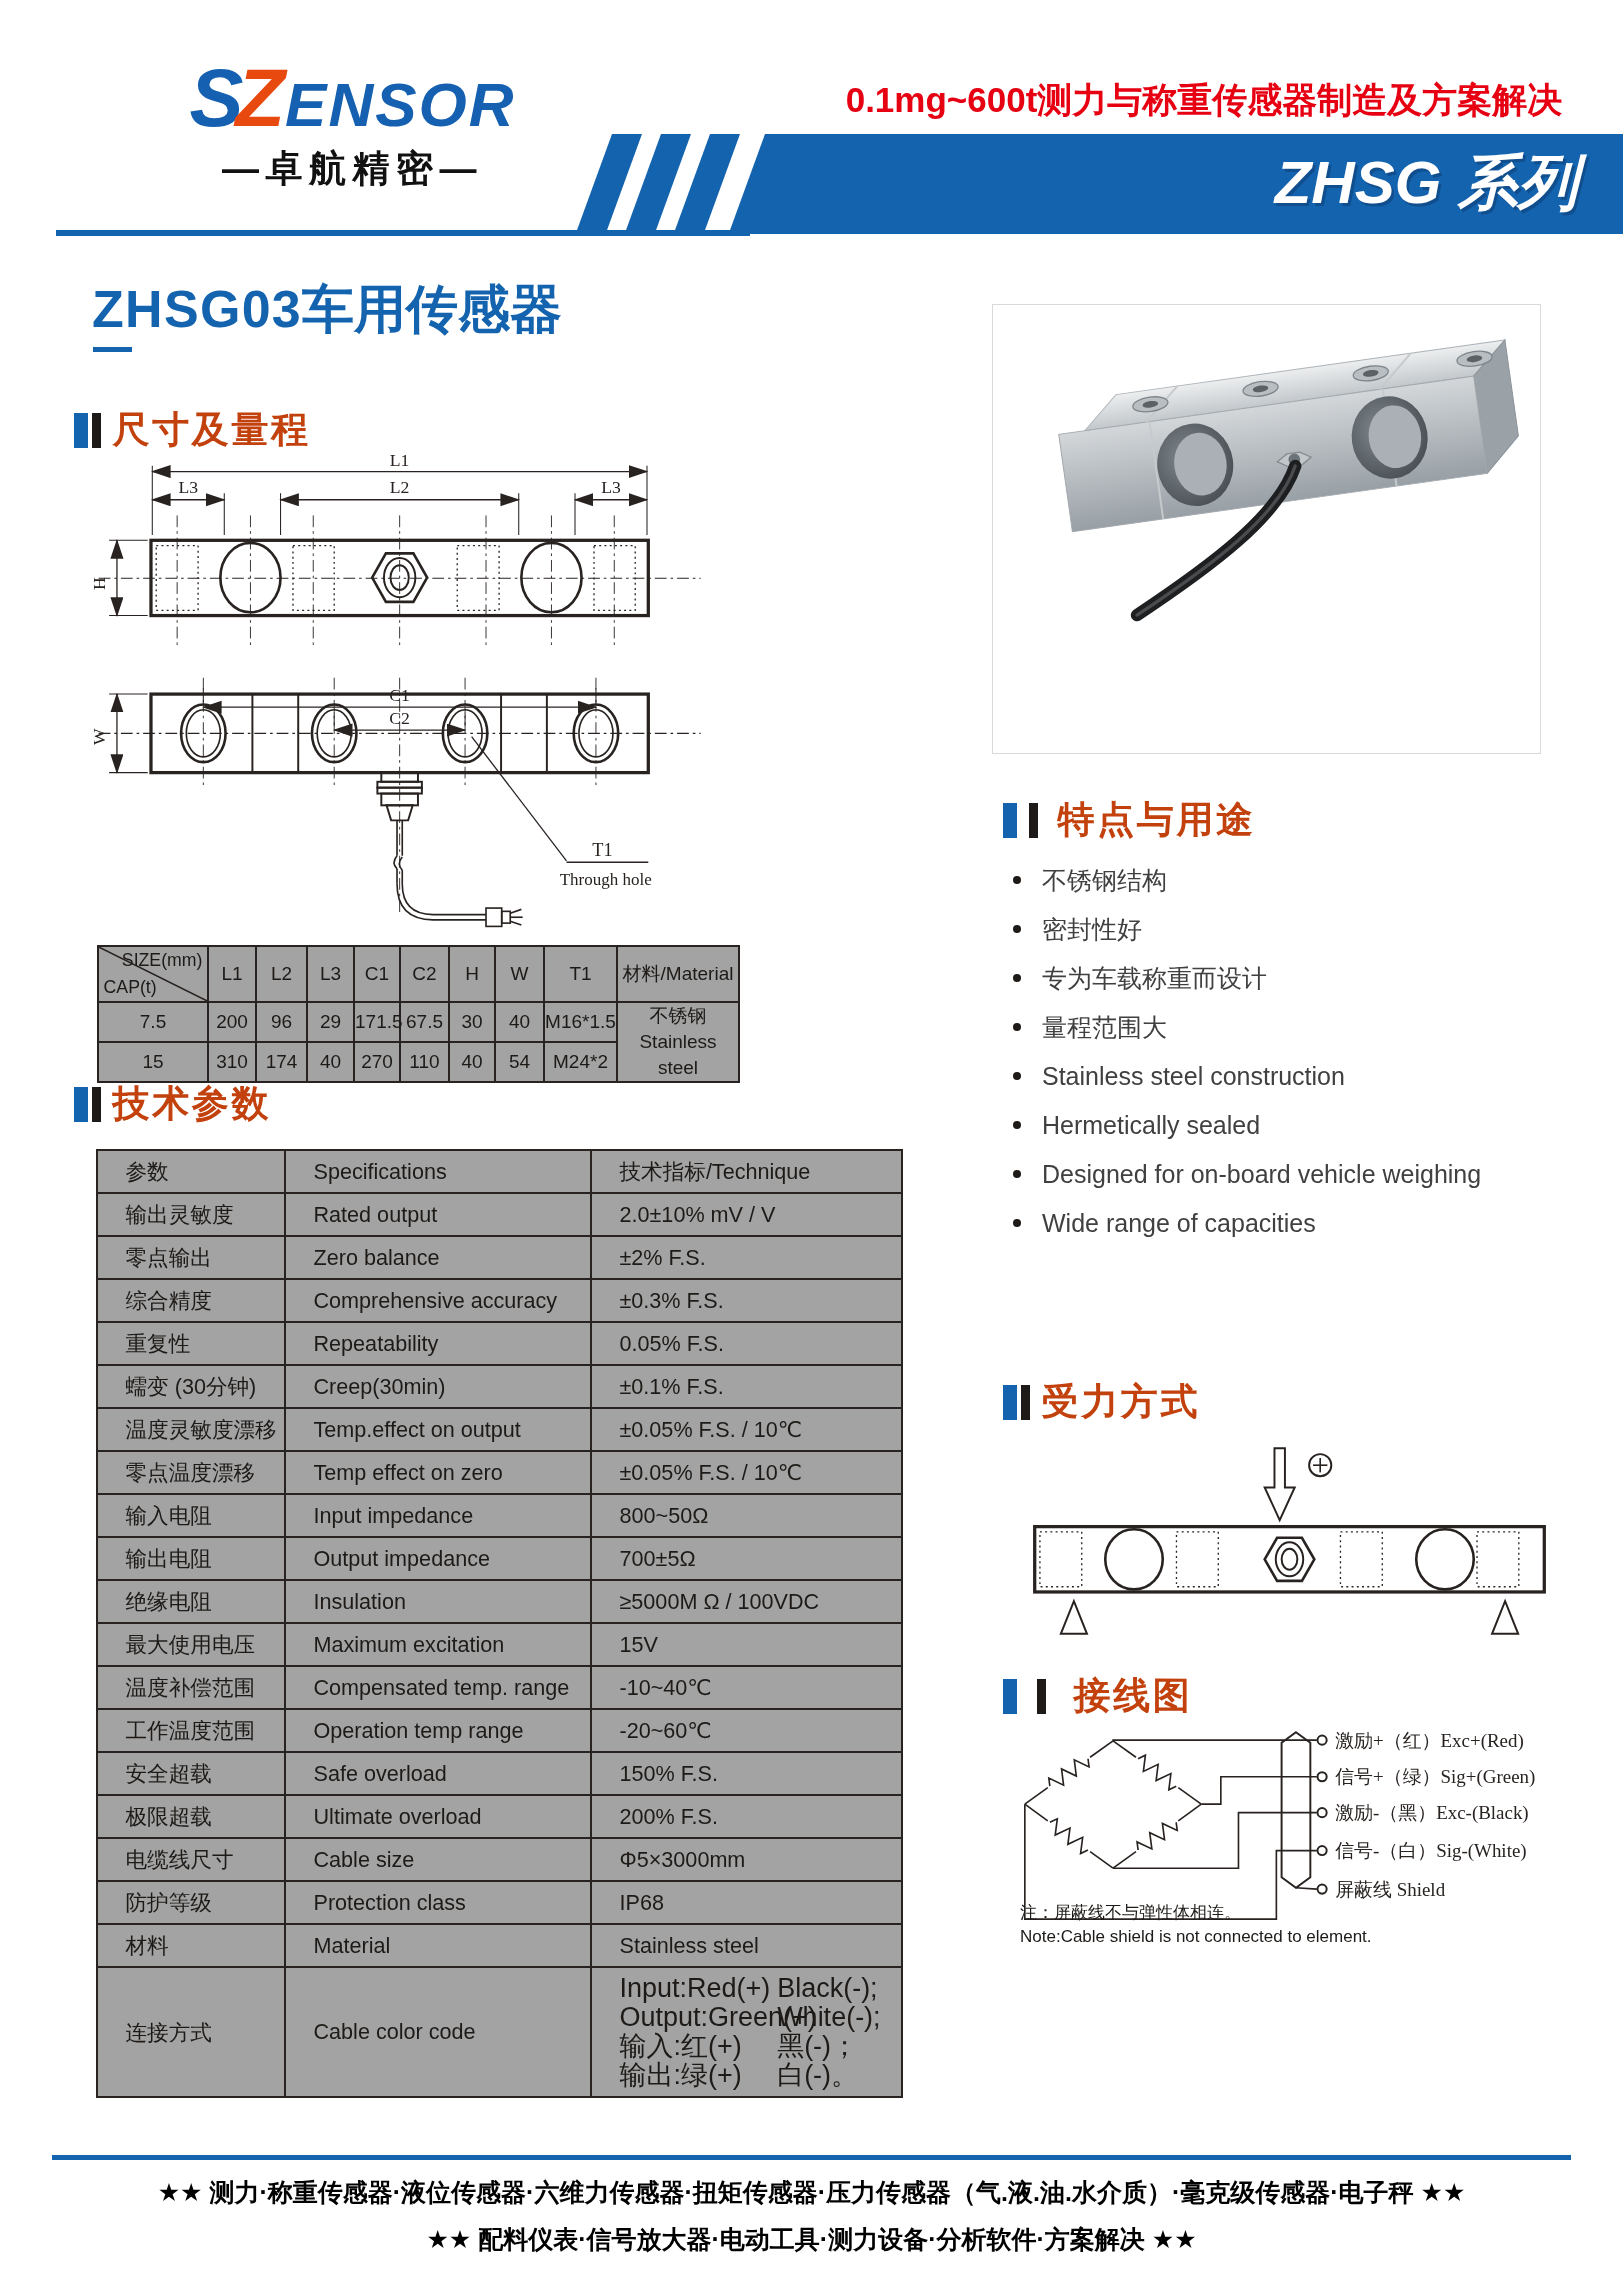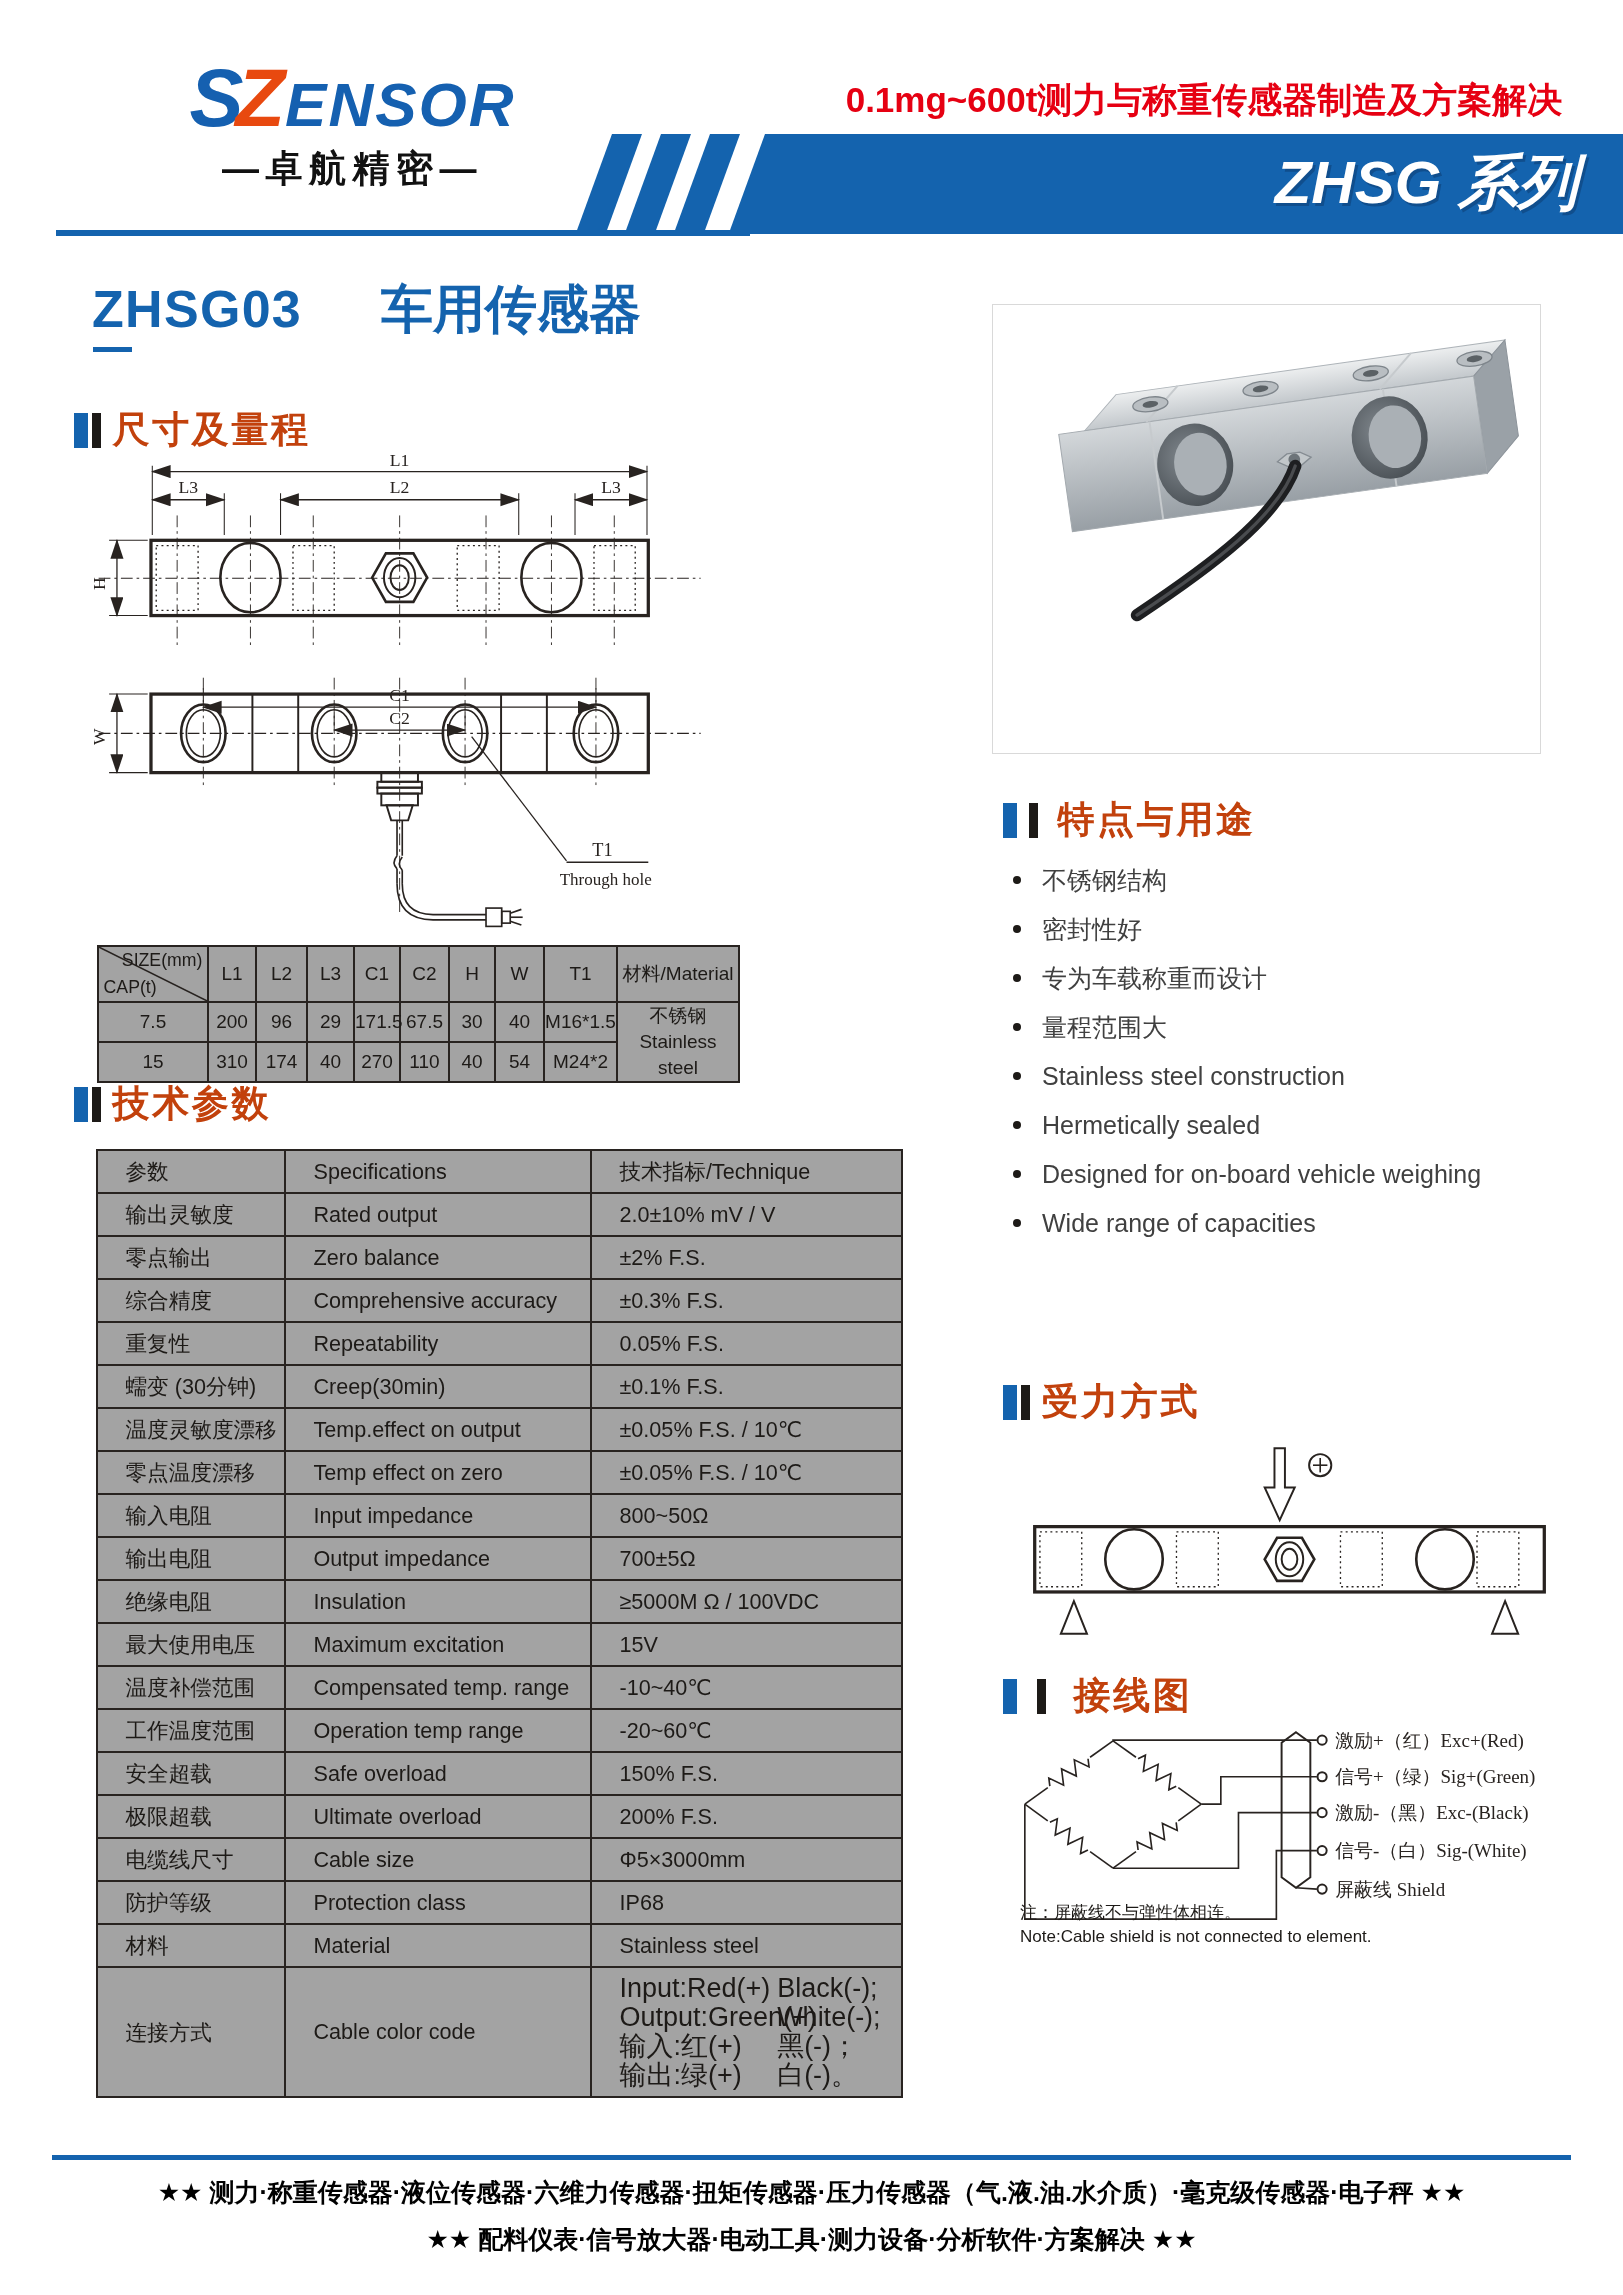--- a/index.html
+++ b/index.html
@@ -18,21 +18,21 @@
                background:#1463ae;transform:skewX(-20deg);transform-origin:top left;}
   .banner-slash{position:absolute;top:134px;width:30px;height:100px;background:#1463ae;
                 transform:skewX(-20deg);transform-origin:top left;}
   .banner-label{position:absolute;left:851px;top:143px;width:727px;text-align:right;
                 font-size:60px;font-weight:900;color:#fff;font-style:italic;
                 text-shadow:2.6px 2.6px 0 rgba(10,40,80,.35);white-space:nowrap;}
   .blue-line{position:absolute;left:56px;top:230px;width:694px;height:5.9px;background:#1463ae;}
   
   .doc-title{position:absolute;left:92px;top:275px;white-space:nowrap;
              font-size:52px;font-weight:900;color:#1463ae;}
-  .doc-title .model{margin-right:79px;letter-spacing:1.3px;}
+  .doc-title .model{letter-spacing:1.3px;}
   .title-underline{position:absolute;left:93px;top:347px;width:39px;height:5.2px;background:#1463ae;}
   
   .sec-h{position:absolute;display:flex;align-items:center;height:38px;}
   .sec-h .bar-blue{width:13.7px;height:35px;background:#1463ae;}
   .sec-h .bar-black{width:8.5px;height:35px;background:#1d1a17;margin-left:4.6px;}
   .sec-h .sec-label{margin-left:11.8px;font-size:37px;font-weight:900;color:#c2410c;
                     letter-spacing:2.6px;white-space:nowrap;}
   
   table{border-collapse:collapse;table-layout:fixed;background:#a3a3a3;}
   .sizes-table{position:absolute;left:97px;top:945px;width:643px;}

